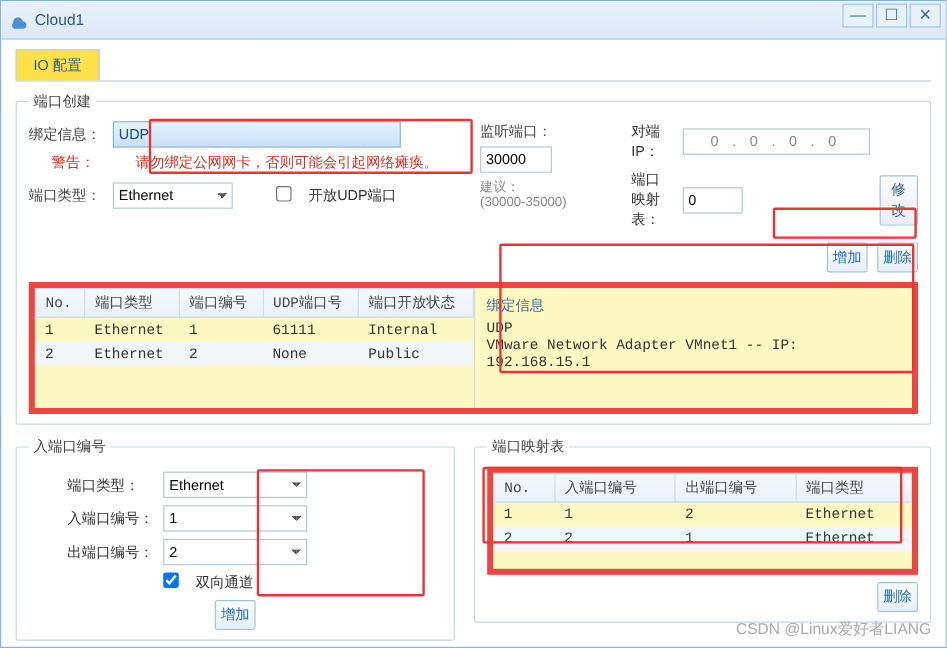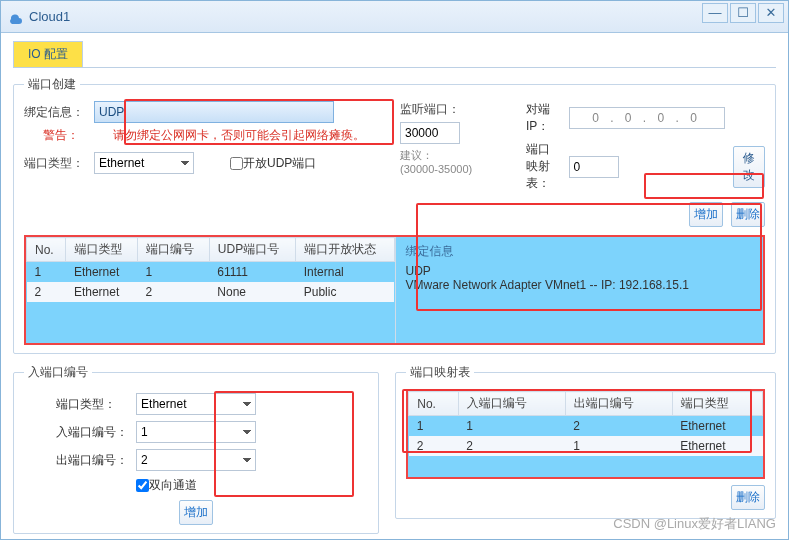--- a/index.html
+++ b/index.html
@@ -22,30 +22,30 @@
 .blue-combo { background: linear-gradient(#e8f2fd, #c8e0f7); border: 1px solid #7fb1e0; color: #1a4d80; width: 240px; }
 .btn { border: 1px solid #9fc3e3; background: linear-gradient(#fdfdfd, #e7eef7); padding: 3px 4px; color: #2b5c8f; cursor: pointer; font-size: 12px; border-radius: 2px; }
 .btn-blue { color: #1a6fc9; }
 .warn { color: #d93025; }
 .hbox { display: flex; gap: 16px; align-items: flex-start; }
 .red-box { border: 2px solid #e33; border-radius: 2px; position: absolute; pointer-events: none; }
 table { width: 100%; border-collapse: collapse; font-size: 12px; }
 th, td { text-align: left; padding: 3px 8px; }
 thead th { background: linear-gradient(#f7fafd, #e9f0f8); border: 1px solid #d0dce9; color: #444; font-weight: normal; }
 tbody tr:nth-child(even) { background: #f3f7fc; }
-.table-wrap { border: 2px solid #ef4444; height: 110px; background: #7dd3fc; overflow: hidden; }
+.table-wrap { border: 5px solid #ef4444; height: 110px; background: #fef9c3; overflow: hidden; font-family: Liberation Mono, monospace; }
 .table-wrap-sm { height: 90px; }
 .sep { border-left: 1px solid #d0dce9; height: 110px; }
 .bind-panel { padding: 6px 10px; font-size: 12px; color: #333; }
 .bind-panel .h { color: #3b6d9b; margin-bottom: 4px; }
 .ip-input { width: 156px; text-align: center; letter-spacing: 4px; color: #888; }
 .small { color: #888; font-size: 11px; }
 .watermark { position: absolute; right: 12px; bottom: 6px; color: #aaa; font-size: 13px; }
 .form-grid { display: grid; grid-template-columns: auto 1fr; gap: 6px 8px; align-items: center; }
-.chk { display: flex; align-items: center; gap: 0; }
+.chk { display: flex; align-items: flex-start; gap: 14px; }
 </style>
 </head>
 <body>
 
 <div class="window">
   <div class="titlebar">
     <svg class="icon" viewBox="0 0 16 16">
         <path fill="#4a90d9" d="M4 10a4 4 0 018-1 3 3 0 010 6H5a3 3 0 01-1-5z"></path>
       </svg>
     <span class="title">Cloud1</span>

